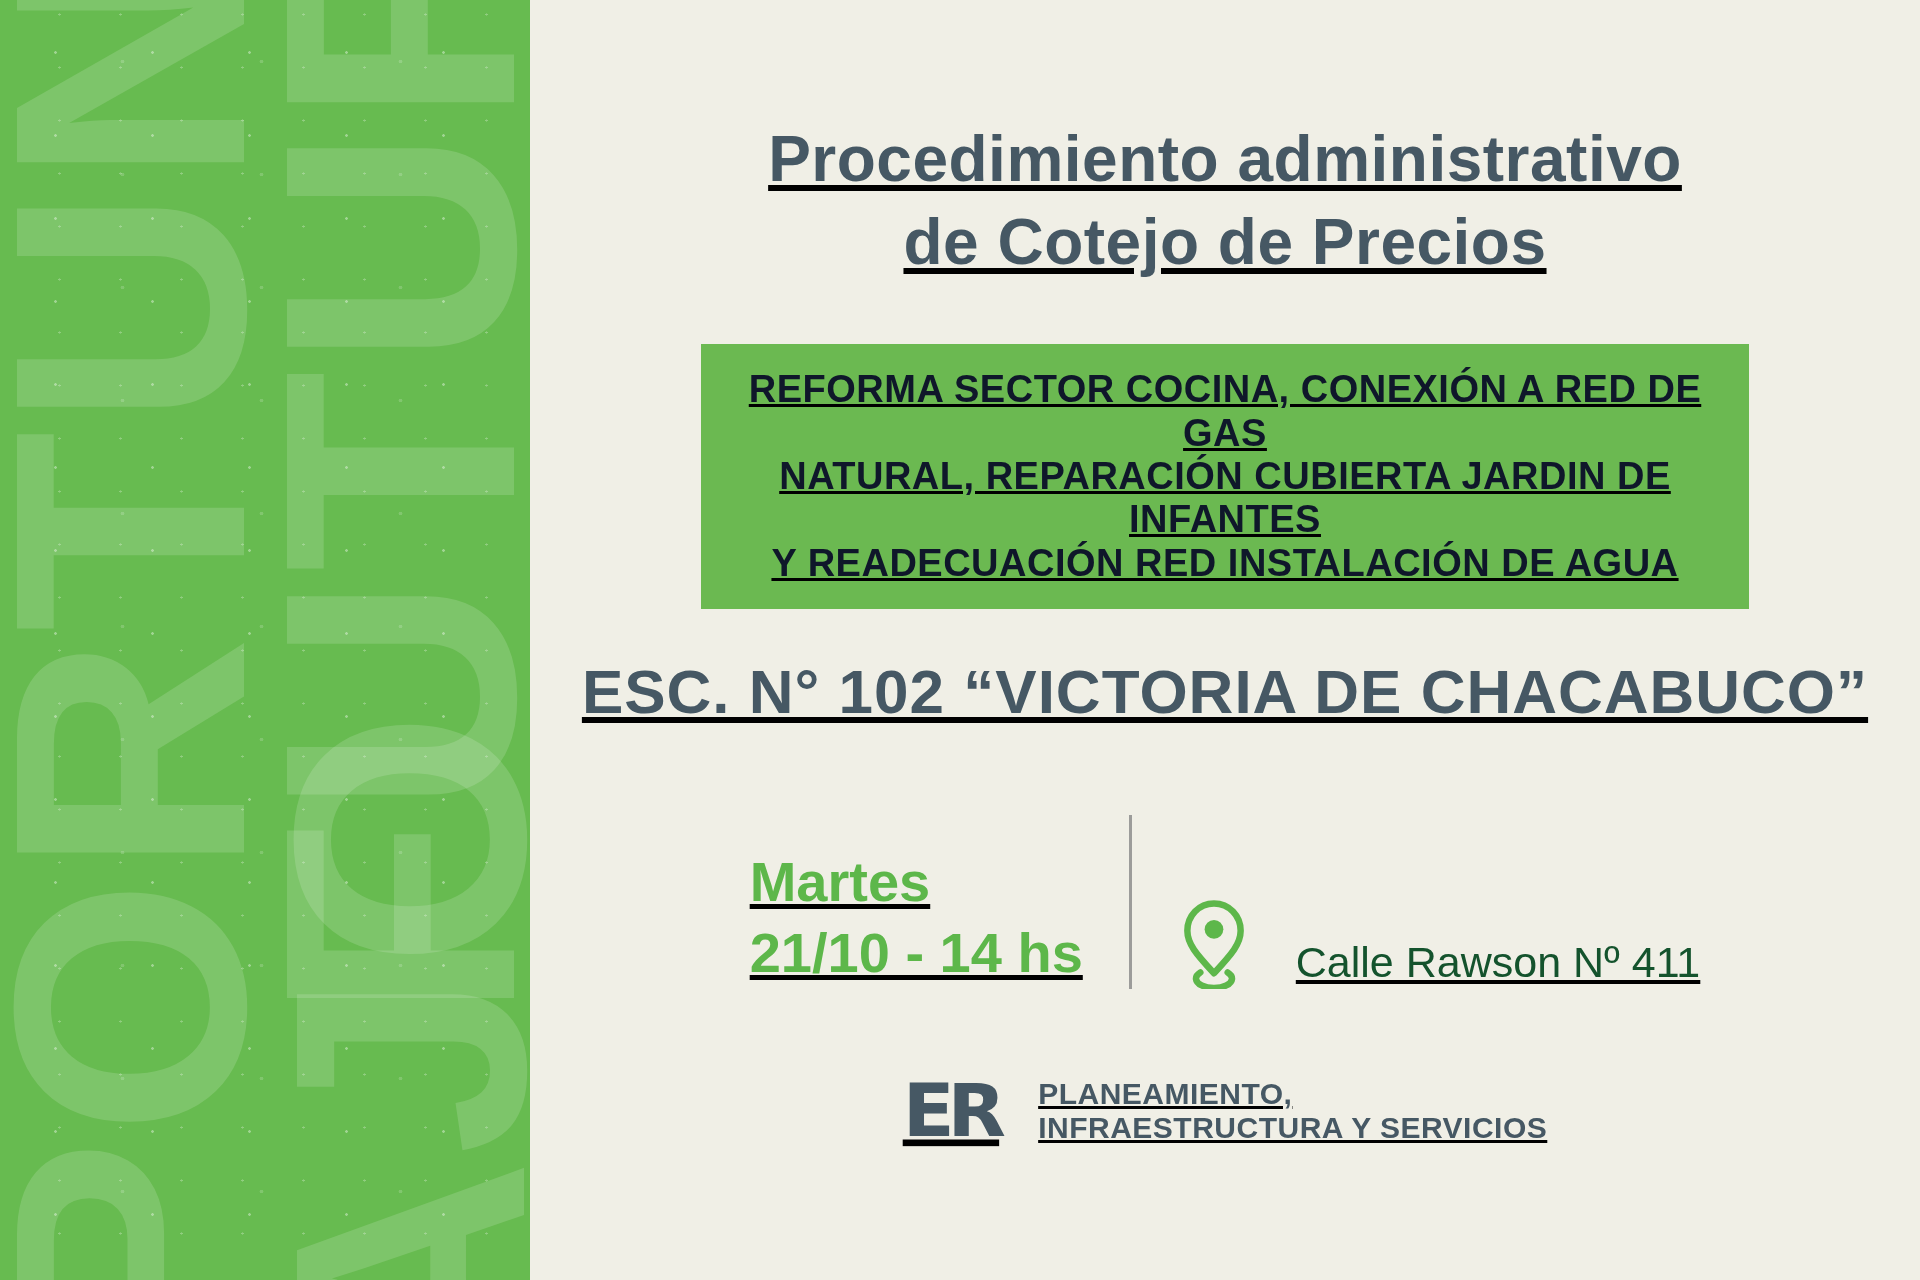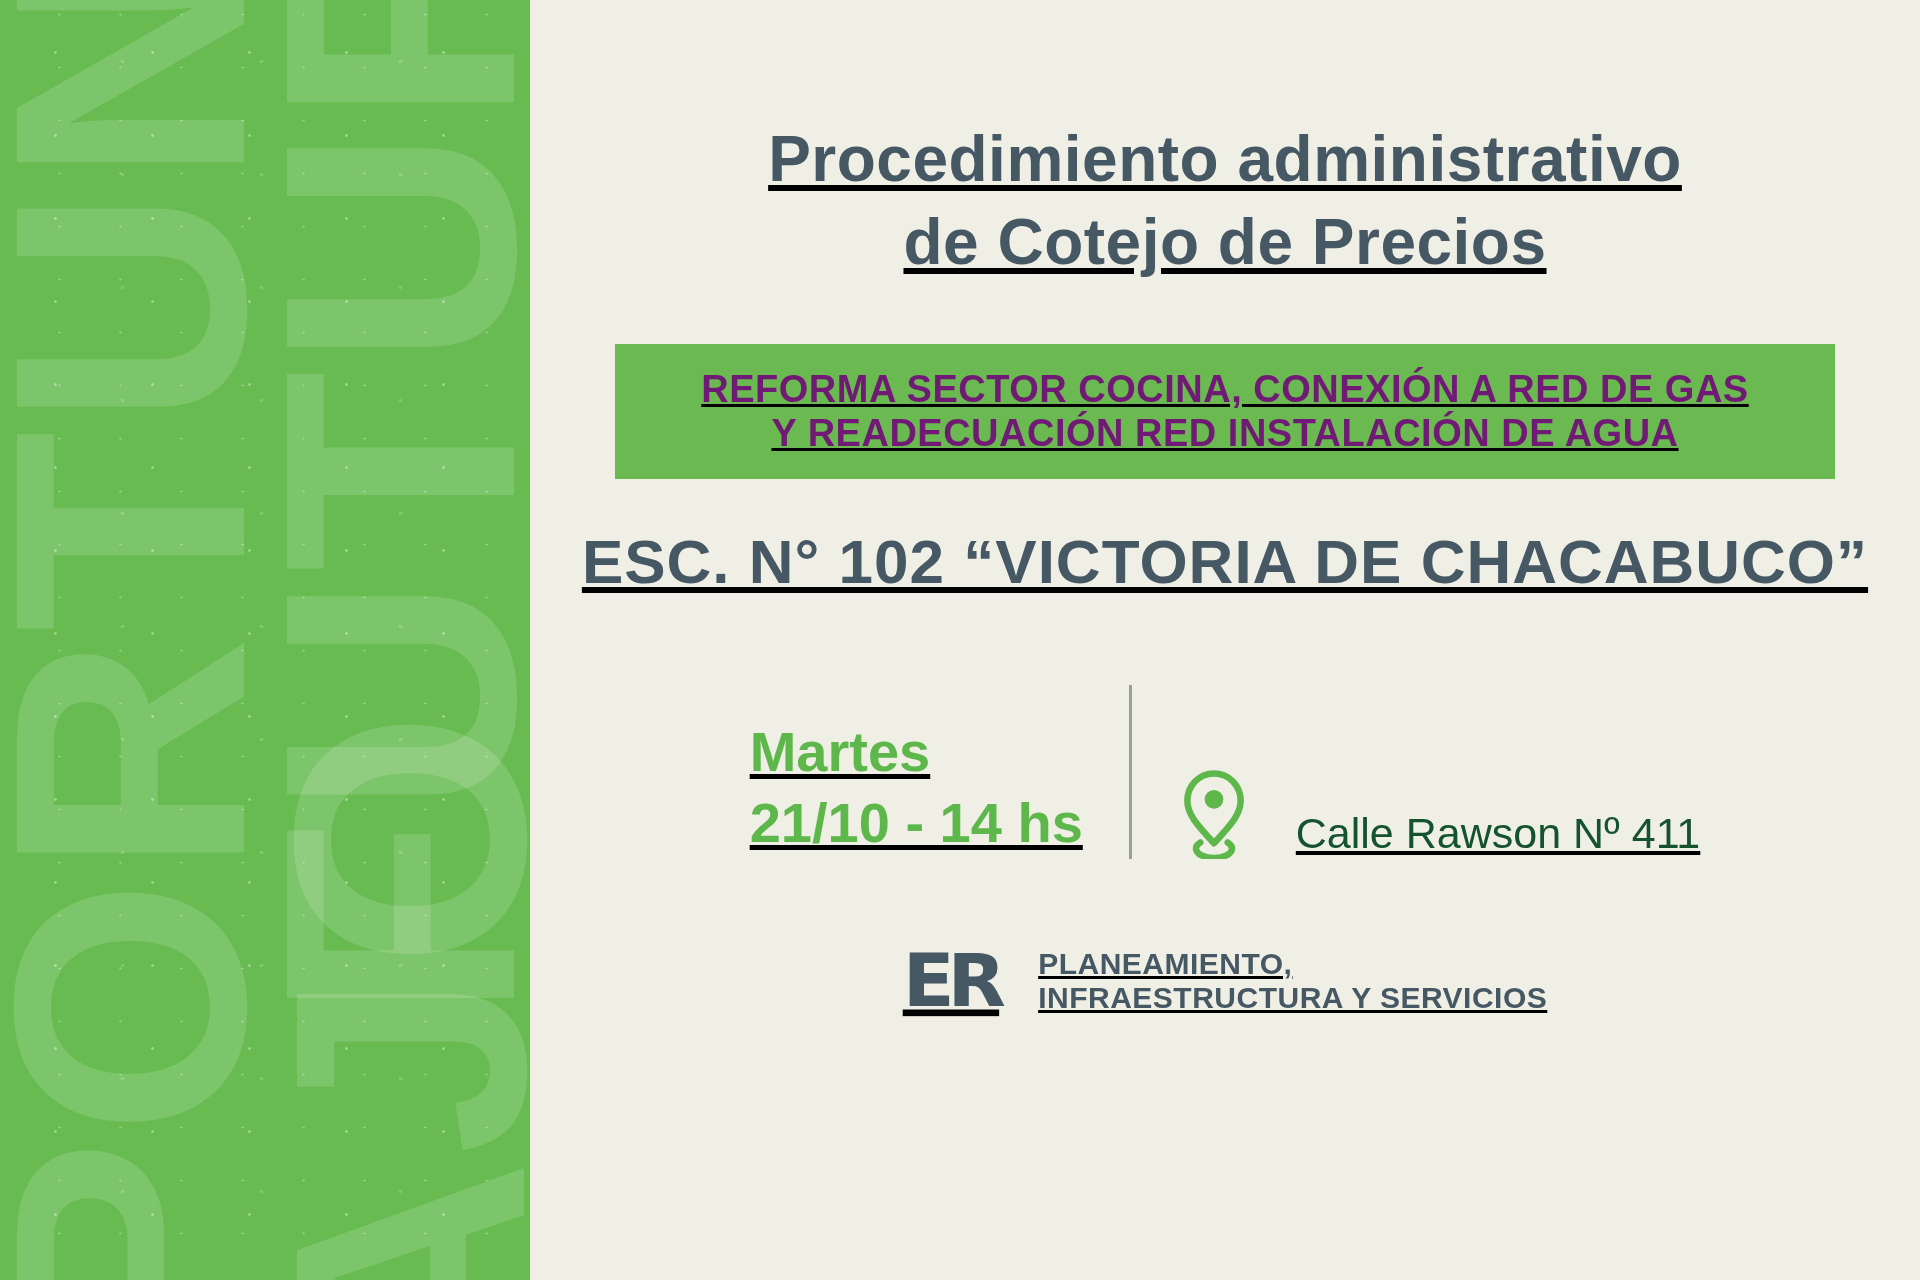--- a/index.html
+++ b/index.html
@@ -34,22 +34,22 @@
   
   .content{
     position:absolute;left:530px;top:0;right:0;bottom:0;
     display:flex;flex-direction:column;align-items:center;text-decoration:underline;
   }
   .title{
     margin-top:118px;text-align:center;color:#465864;
     font-size:64px;font-weight:bold;line-height:1.3;letter-spacing:.5px;
   }
   .banner{
-    margin-top:60px;width:1220px;box-sizing:border-box;
-    background:#6bb951;color:#701a75;
+    margin-top:60px;width:1048px;box-sizing:border-box;
+    background:#6bb951;color:#0f172a;
     padding:24px 28px;text-align:center;
     font-size:38px;font-weight:bold;line-height:1.14;letter-spacing:.5px;
   }
   .school{
     margin-top:47px;color:#465864;text-align:center;
     font-size:62px;font-weight:bold;letter-spacing:1px;
   }
   .place{
     margin-top:26px;color:#465864;text-align:center;
     font-size:46px;font-weight:normal;letter-spacing:1px;
@@ -96,20 +96,21 @@
 
   <div class="content">
 
     <div class="title">
       <div>Procedimiento administrativo</div>
       <div>de Cotejo de Precios</div>
     </div>
 
     <div class="banner">
       <div>REFORMA SECTOR COCINA, CONEXIÓN A RED DE GAS</div>
+      <div>NATURAL, REPARACIÓN CUBIERTA JARDIN DE INFANTES</div>
       <div>Y READECUACIÓN RED INSTALACIÓN DE AGUA</div>
     </div>
 
     <div class="school">ESC. N° 102 “VICTORIA DE CHACABUCO”</div>
 
     <div class="event-row">
       <div class="date-block">
         <div>Martes</div>
         <div>21/10 - 14 hs</div>
       </div>

